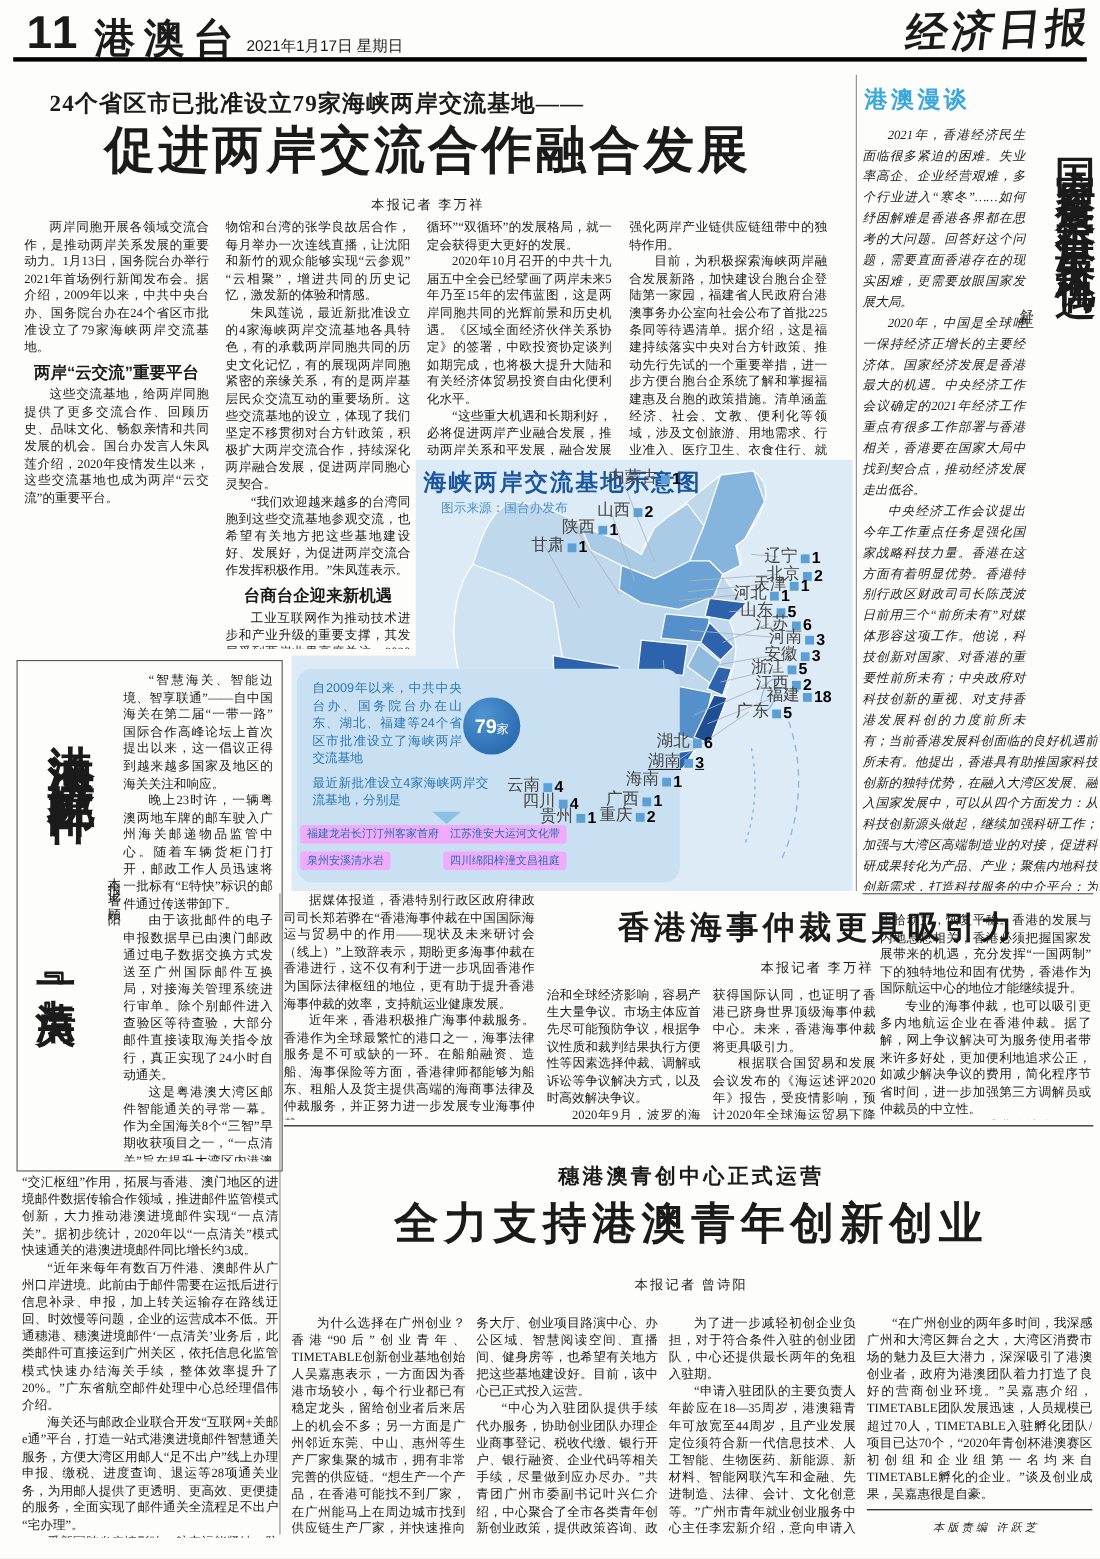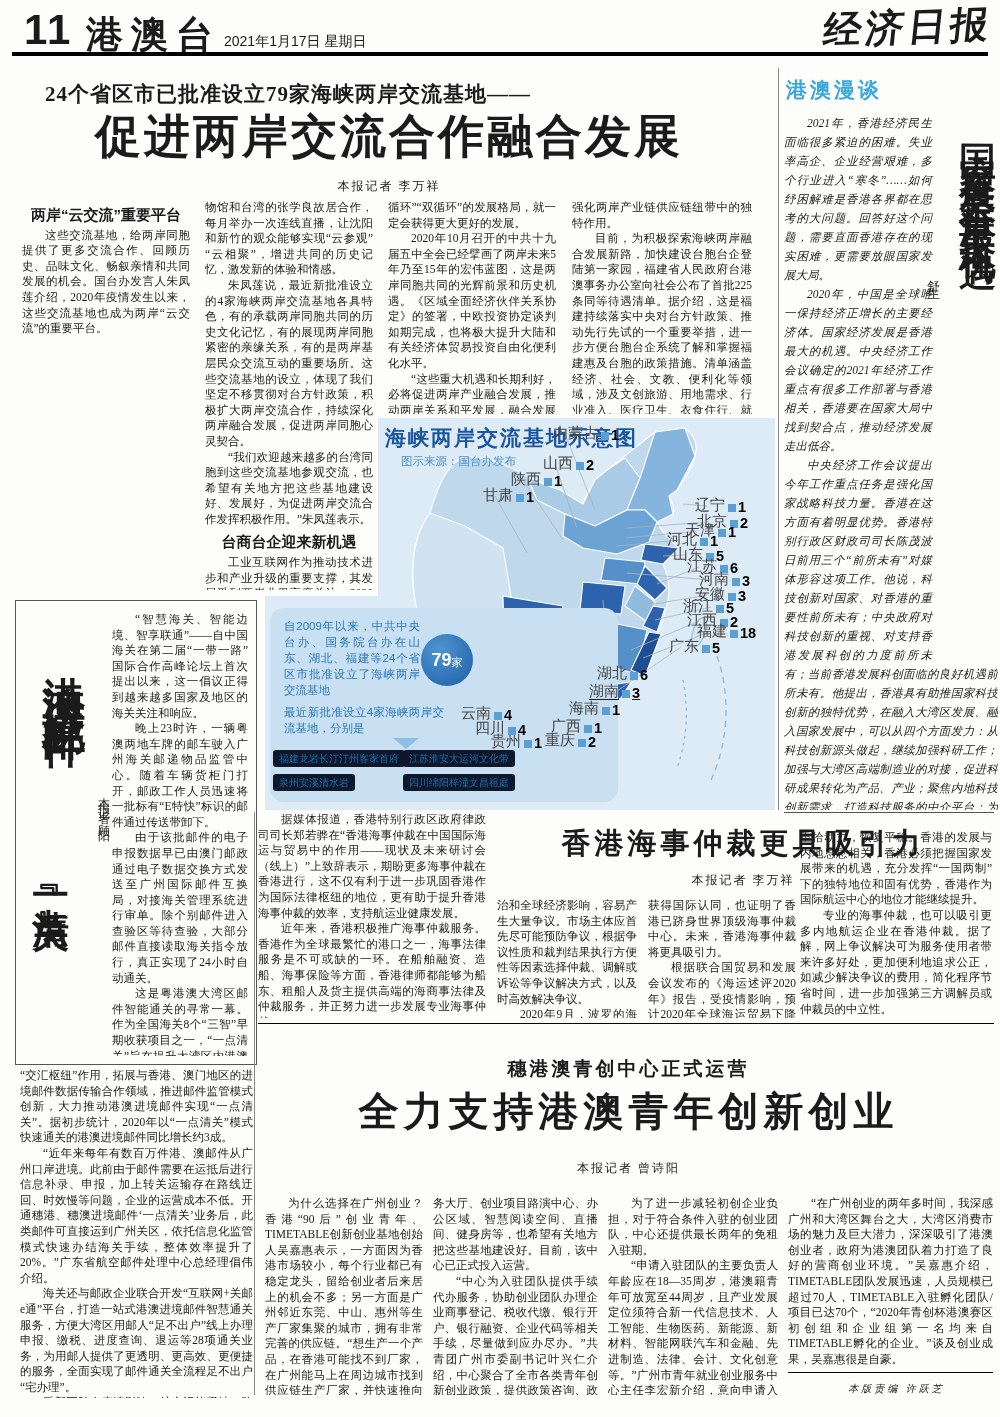--- a/index.html
+++ b/index.html
@@ -39,21 +39,21 @@
                 color:#2778b8;font-family:"Liberation Sans","DejaVu Sans",sans-serif;text-align:justify;}
   #map-badge{position:absolute;left:156px;top:216px;width:52px;height:52px;border-radius:50%;
              background:radial-gradient(circle at 35% 30%,#4f94d2,#1f5fa6);color:#fff;text-align:center;
              font-family:"Liberation Sans","DejaVu Sans",sans-serif;}
   #map-badge b{font-size:18px;line-height:52px;}
   #map-badge span{font-size:11px;}
   #map-callout2{position:absolute;left:19px;top:286px;width:160px;font-size:11.5px;line-height:16px;
                 color:#2778b8;font-family:"Liberation Sans","DejaVu Sans",sans-serif;text-align:justify;}
   #map-tri{position:absolute;left:128px;top:320px;width:0;height:0;border-left:13px solid transparent;
            border-right:13px solid transparent;border-top:11px solid #8cc0e4;}
-  .pill{position:absolute;background:#0f172a;color:#1d6fae;font-size:10px;line-height:17px;
+  .pill{position:absolute;background:#f0abfc;color:#1d6fae;font-size:10px;line-height:17px;
         padding:0 6px;border-radius:3px;font-family:Liberation Serif, serif;white-space:nowrap;}
   .map-label{position:absolute;white-space:nowrap;font-family:"Liberation Sans","DejaVu Sans",sans-serif;}
   .map-label .ln{font-size:15px;color:#444;vertical-align:2px;}
   .map-label .lsq{display:inline-block;width:8px;height:8px;background:#5b9fd4;margin:0 2px 0 3px;}
   .map-label .lc{font-size:14.5px;font-weight:900;color:#000;}
   .leader{stroke:#aab4bd;stroke-width:0.8;}
   
   #sidebar{left:784px;top:70px;width:214px;height:740px;overflow:hidden;}
   #hk-tag{font-size:21px;font-weight:900;color:#3aa7dd;letter-spacing:3px;
           font-family:"Liberation Sans","DejaVu Sans",sans-serif;margin:6px 0 10px 2px;}
@@ -85,20 +85,21 @@
   <div class="abs sans" id="pageno">11</div>
   <div class="abs" id="section">港澳台</div>
   <div class="abs" id="pdate">2021年1月17日  星期日</div>
   <div class="abs" id="masthead">经济日报</div>
   <div class="rule" style="left:12px;top:52px;width:976px;height:4px;"></div>
 
   <div class="abs" id="main-kicker">24个省区市已批准设立79家海峡两岸交流基地——</div>
   <div class="abs sans" id="main-headline">促进两岸交流合作融合发展</div>
   <div class="byline" style="left:15px;top:178px;width:748px;">本报记者  李万祥</div>
   <div class="col" style="left:22px;top:200px;width:168px;height:390px;">
+      <p>两岸同胞开展各领域交流合作，是推动两岸关系发展的重要动力。1月13日，国务院台办举行2021年首场例行新闻发布会。据介绍，2009年以来，中共中央台办、国务院台办在24个省区市批准设立了79家海峡两岸交流基地。</p>
       <p class="subhead">两岸“云交流”重要平台</p>
       <p>这些交流基地，给两岸同胞提供了更多交流合作、回顾历史、品味文化、畅叙亲情和共同发展的机会。国台办发言人朱凤莲介绍，2020年疫情发生以来，这些交流基地也成为两岸“云交流”的重要平台。</p>
     </div>
   <div class="col" style="left:205px;top:200px;width:168px;height:390px;">
       <p class="cont">物馆和台湾的张学良故居合作，每月举办一次连线直播，让沈阳和新竹的观众能够实现“云参观”“云相聚”，增进共同的历史记忆，激发新的体验和情感。</p>
       <p>朱凤莲说，最近新批准设立的4家海峡两岸交流基地各具特色，有的承载两岸同胞共同的历史文化记忆，有的展现两岸同胞紧密的亲缘关系，有的是两岸基层民众交流互动的重要场所。这些交流基地的设立，体现了我们坚定不移贯彻对台方针政策，积极扩大两岸交流合作，持续深化两岸融合发展，促进两岸同胞心灵契合。</p>
       <p>“我们欢迎越来越多的台湾同胞到这些交流基地参观交流，也希望有关地方把这些基地建设好、发展好，为促进两岸交流合作发挥积极作用。”朱凤莲表示。</p>
       <p class="subhead">台商台企迎来新机遇</p>
       <p>工业互联网作为推动技术进步和产业升级的重要支撑，其发展受到两岸业界高度关注。2020年底，两岸相关企业、行业协会发起成立了海峡两岸工业互联网产业推进联盟，将为促进两岸相关企业合作、实现互利互惠发挥积极作用。</p>
     </div>

